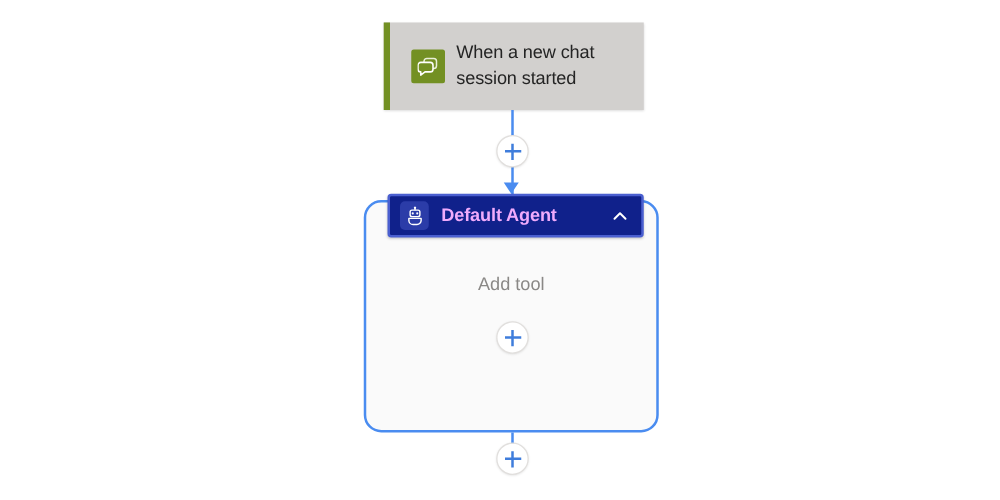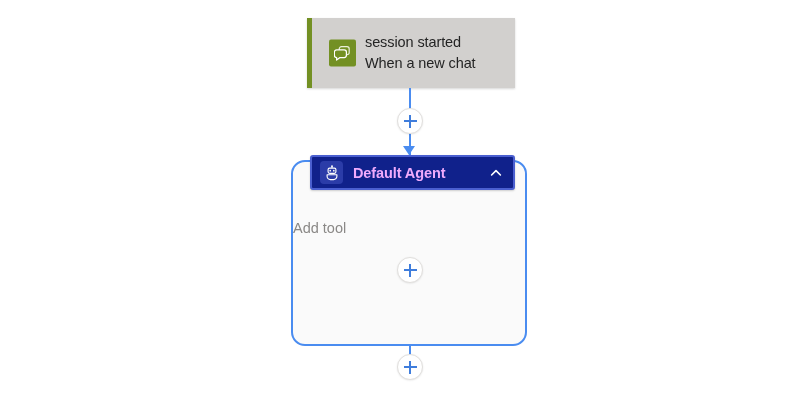--- a/index.html
+++ b/index.html
@@ -136,21 +136,21 @@
     width: 100%;
     height: 152px;
     box-sizing: border-box;
   }
 
   .add-tool-label {
     position: absolute;
     left: 0;
     top: 24px;
     width: 100%;
-    text-align: left;
+    text-align: center;
     font-size: 14.5px;
     color: #8a8886;
     letter-spacing: 0px;
   }
 
   
   .agent-header {
     position: absolute;
     left: 310px;
     top: 155px;
@@ -203,22 +203,22 @@
     <div class="trigger-accent"></div>
     <div class="trigger-icon">
       <svg width="18" height="18" viewBox="0 0 18 18" aria-hidden="true">
         <rect x="5.2" y="2.2" width="10" height="8" rx="2.2" fill="none" stroke="#e9efd7" stroke-width="1.2"></rect>
         <path d="M2.6 5.4 h7.6 a2.2 2.2 0 0 1 2.2 2.2 v3.2
                  a2.2 2.2 0 0 1 -2.2 2.2 h-4.2 l-3.4 2.6 v-2.6
                  a2.2 2.2 0 0 1 -2.2 -2.2 v-3.2 a2.2 2.2 0 0 1 2.2 -2.2 z" fill="#739023" stroke="#ffffff" stroke-width="1.25" stroke-linejoin="round"></path>
       </svg>
     </div>
     <div class="trigger-label">
+      <div>When a new chat</div>
       <div>session started</div>
-      <div>When a new chat</div>
     </div>
   </div>
 
   <div class="conn conn-v conn-top"></div>
   <div class="arrow-head"></div>
 
   <div class="plus-btn" id="plus-top">
     <span class="bar-h"></span>
     <span class="bar-v"></span>
   </div>

